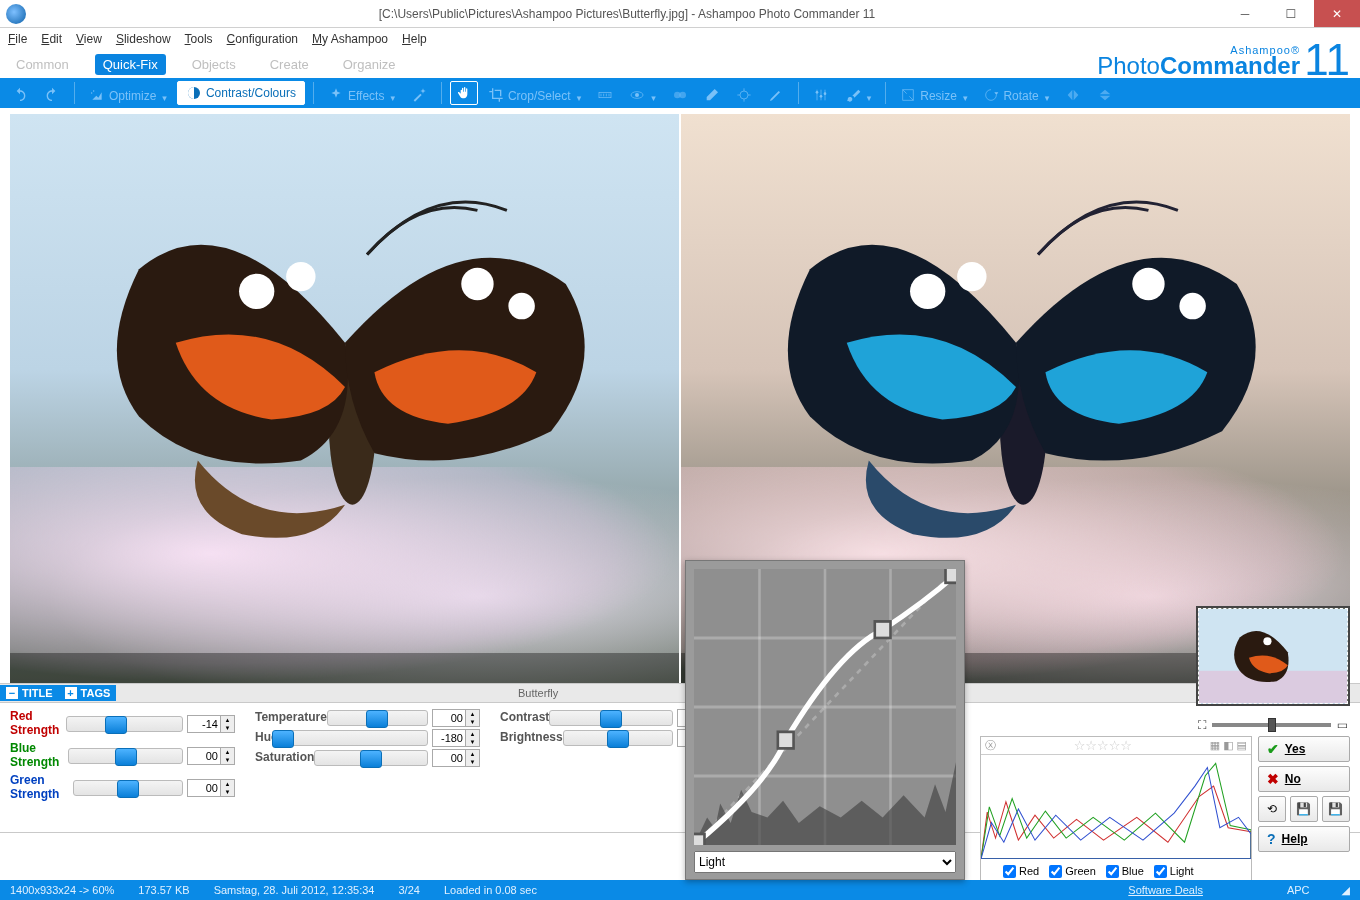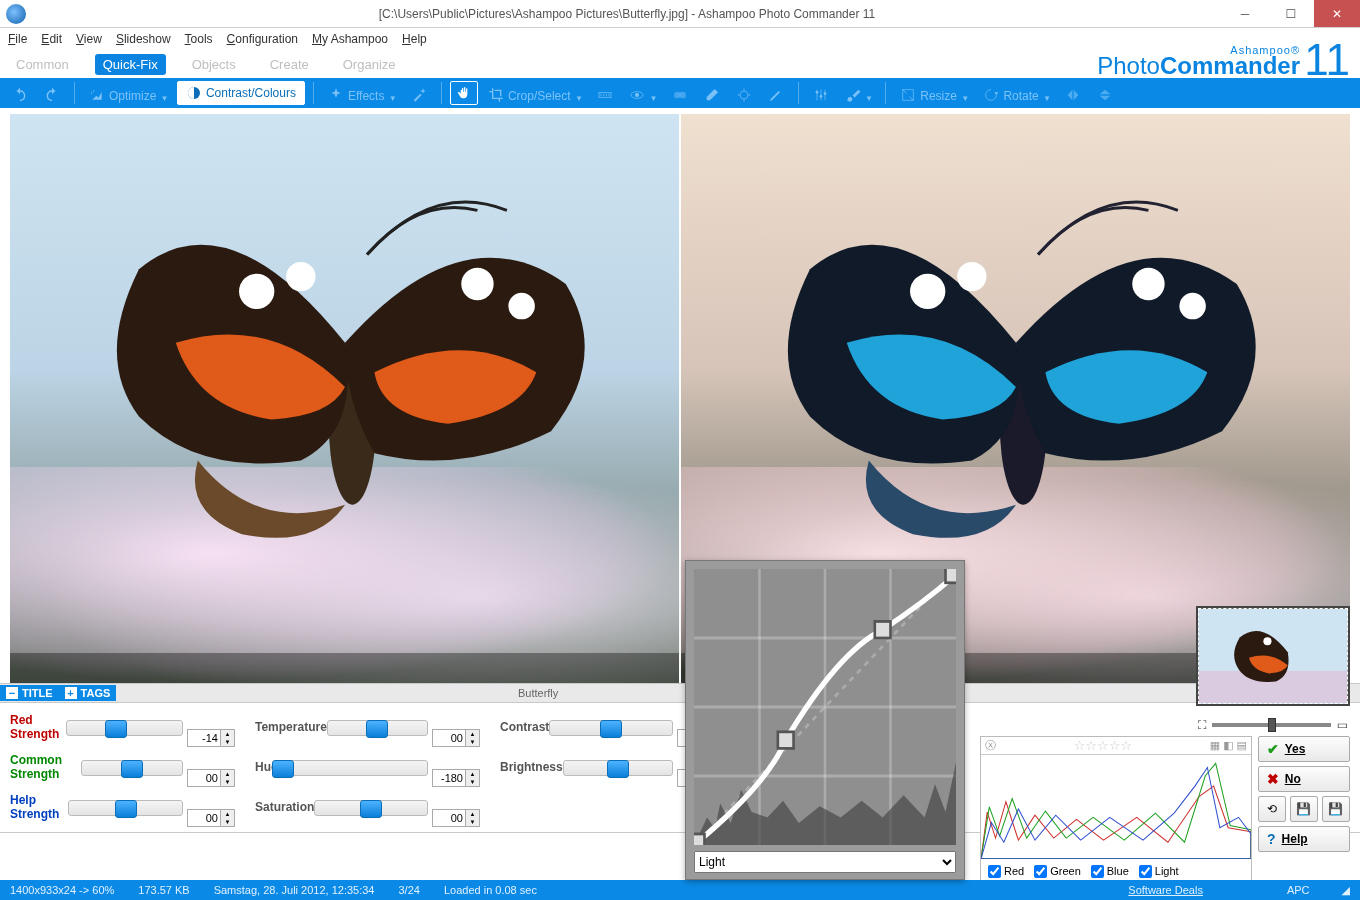--- a/index.html
+++ b/index.html
@@ -68,32 +68,32 @@
 
 
 .sliders { height: 130px; display: flex; padding: 6px 10px 2px 10px; gap: 20px; border-bottom: 1px solid #c9c9c9; }
 .slider-col { flex: 1; display: flex; flex-direction: column; gap: 2px; max-width: 225px; }
 .slider-row { display: flex; align-items: center; }
 .slider-row .lab { font-weight: bold; font-size: 12px; margin-bottom: 2px; }
 .lab.red { color: #c00000; } .lab.green { color: #008800; } .lab.blue { color: #0040c0; } .lab.grey { color: #555; }
 .slider-ctrl { display: flex; align-items: center; gap: 4px; width: 100%; }
 .track { flex: 1; height: 16px; position: relative; background: linear-gradient(#f4f4f4,#e4e4e4); border: 1px solid #bbb; border-radius: 3px; }
 .track .thumb { position: absolute; top: -1px; width: 22px; height: 18px; background: linear-gradient(#4db3ff,#0a7fd8); border: 1px solid #0a6fb8; border-radius: 3px; transform: translateX(-50%); }
-.spin { display: flex; align-items: flex-end; margin-top: 20px; }
+.spin { display: flex; align-items: flex-end; }
 .spin input { width: 34px; height: 18px; font-size: 11px; text-align: right; border: 1px solid #aaa; padding-right: 2px; }
 .spin .ud { width: 14px; height: 18px; border: 1px solid #aaa; border-left: none; display: flex; flex-direction: column; font-size: 6px; }
 .spin .ud div { flex: 1; display: flex; align-items: center; justify-content: center; background: #eee; }
 
 
 .rightpanels { position: absolute; right: 10px; top: 736px; width: 370px; height: 146px; display: flex; gap: 6px; background: #fff; }
 .histo { flex: 1; border: 1px solid #bbb; position: relative; background: #fff; }
 .histo-top { height: 18px; border-bottom: 1px solid #ccc; display: flex; align-items: center; justify-content: space-between; padding: 0 4px; color: #999; font-size: 11px; }
 .histo-top .stars span { color: #ccc; font-size: 13px; }
 .histo-plot { position: absolute; top: 18px; left: 0; right: 0; bottom: 20px; }
-.histo-checks { position: absolute; left: 1px; right: 0; bottom: 0; height: 20px; display: flex; align-items: center; gap: 10px; padding: 0 6px; font-size: 11px; }
+.histo-checks { position: absolute; left: 16px; right: 0; bottom: 0; height: 20px; display: flex; align-items: center; gap: 10px; padding: 0 6px; font-size: 11px; }
 .histo-checks label { display: flex; align-items: center; gap: 3px; }
 .btns { width: 92px; display: flex; flex-direction: column; gap: 4px; }
 .btn { height: 26px; border: 1px solid #aaa; background: linear-gradient(#fdfdfd,#e9e9e9); display: flex; align-items: center; gap: 6px; padding: 0 8px; font-size: 12px; font-weight: bold; border-radius: 2px; }
 .btn.yes .mark { color: #1a9b1a; font-size: 14px; }
 .btn.no .mark { color: #c00000; font-size: 14px; }
 .btn.help .mark { color: #0a6fb8; font-size: 14px; }
 .btnrow { display: flex; gap: 4px; }
 .btnrow .mini { flex: 1; height: 26px; border: 1px solid #aaa; background: linear-gradient(#fdfdfd,#e9e9e9); display: flex; align-items: center; justify-content: center; border-radius: 2px; }
 
 .zoombar { position: absolute; right: 12px; top: 716px; width: 150px; height: 18px; display: flex; align-items: center; gap: 6px; z-index: 26; }
@@ -389,36 +389,36 @@
         <div class="spin">
             <input value="-14" style="">
             <div class="ud">
               <div>▲</div>
               <div>▼</div>
             </div>
           </div>
       </div>
       </div>
       <div class="slider-row">
-        <div class="lab green">Common Strength</div>
+        <div class="lab green">Blue Strength</div>
       <div class="slider-ctrl">
         <div class="track">
             <div class="thumb" style="left:50%"></div>
           </div>
         <div class="spin">
             <input value="00" style="">
             <div class="ud">
               <div>▲</div>
               <div>▼</div>
             </div>
           </div>
       </div>
       </div>
       <div class="slider-row">
-        <div class="lab blue">Help Strength</div>
+        <div class="lab blue">Green Strength</div>
       <div class="slider-ctrl">
         <div class="track">
             <div class="thumb" style="left:50%"></div>
           </div>
         <div class="spin">
             <input value="00" style="">
             <div class="ud">
               <div>▲</div>
               <div>▼</div>
             </div>

